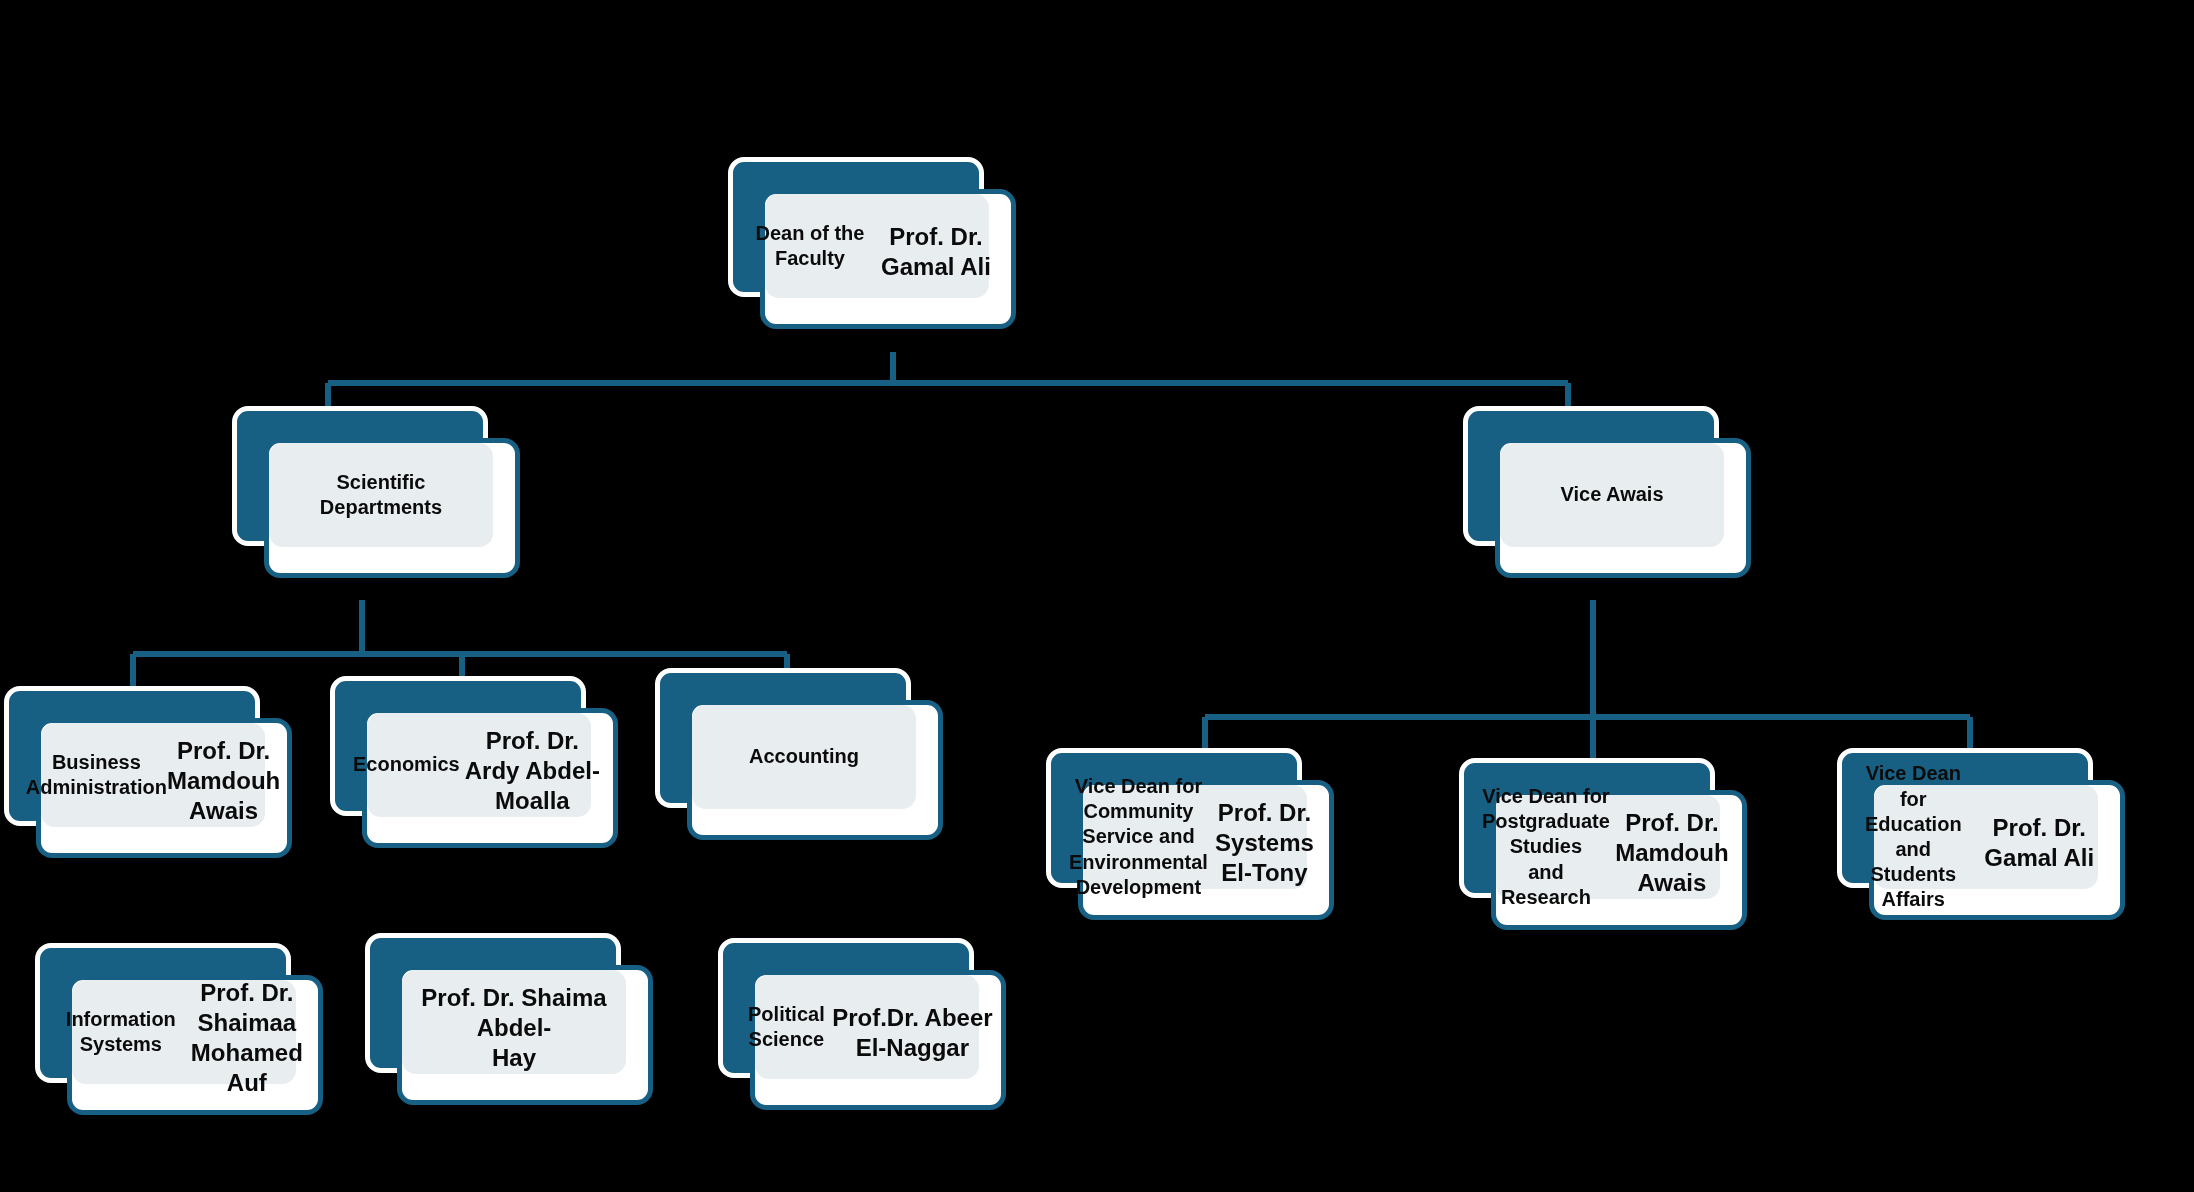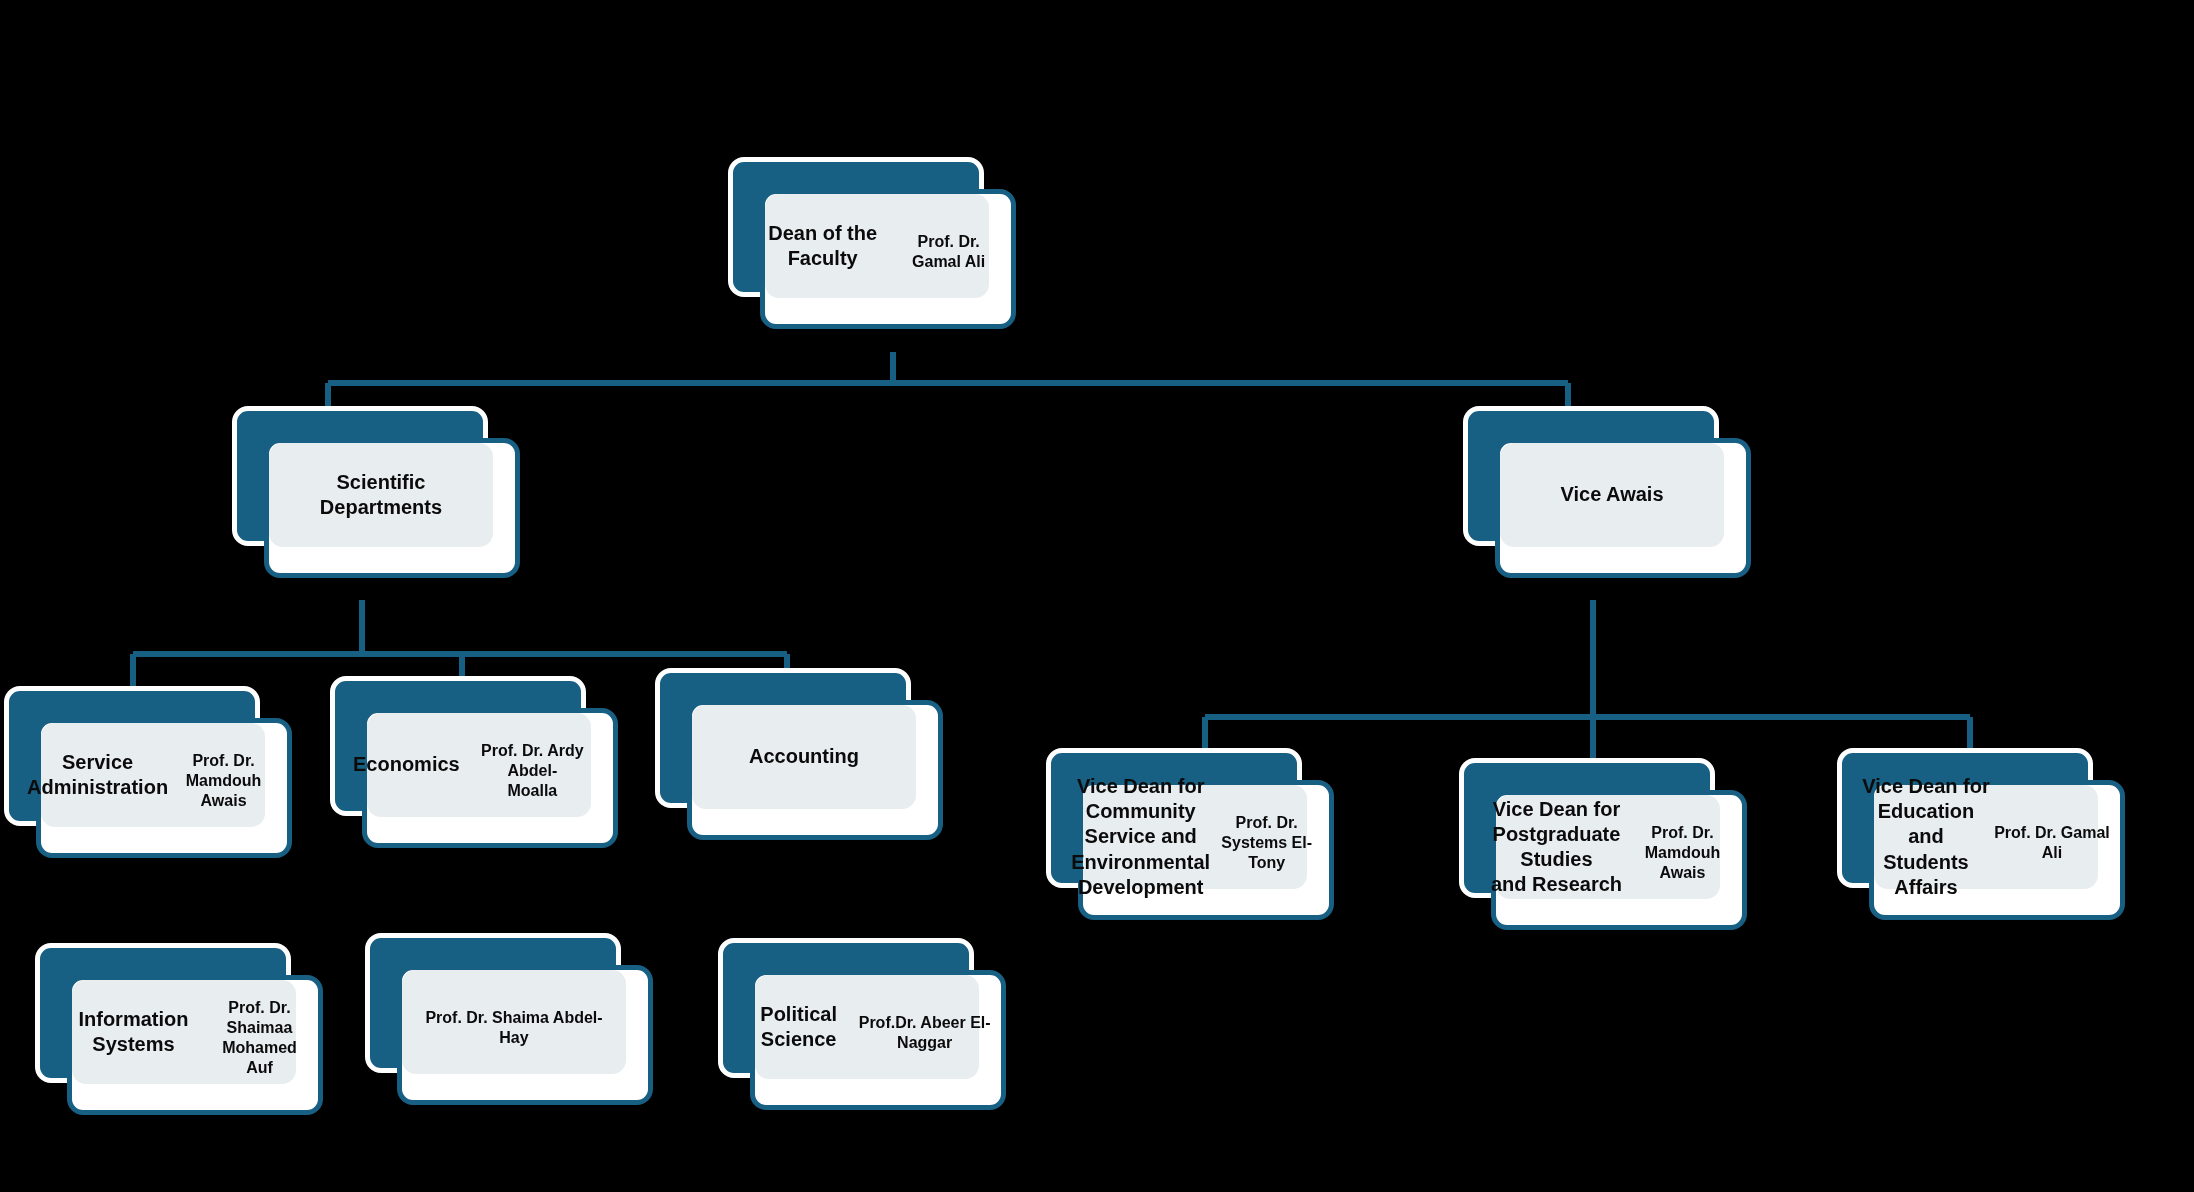--- a/index.html
+++ b/index.html
@@ -86,21 +86,21 @@
     text-align: center;
     color: #0b0b0b;
     font-weight: bold;
     line-height: 1.26;
   }
   .node .title-line {
     font-size: 20px;
     white-space: pre-line;
   }
   .node .person-line {
-    font-size: 16px;
+    font-size: 24px;
     margin-top: 12px;
     white-space: pre-line;
   }
   .node.one-line .title-line { font-size: 20px; }
 </style>
 </head>
 <body>
 
 <div id="chart-root">
 
@@ -161,21 +161,21 @@
         </div>
       </div>
     </div>
   </div>
 
   <div class="node" style="left:4px; top:686px;">
     <div class="card-back"></div>
     <div class="card-front">
       <div class="card-inner">
         <div class="node-text">
-          <div class="title-line">Service
+          <div class="title-line">Business
 Administration</div>
           <div class="person-line">Prof. Dr. Mamdouh
 Awais</div>
         </div>
       </div>
     </div>
   </div>
 
   <div class="node" style="left:330px; top:676px;">
     <div class="card-back"></div>

